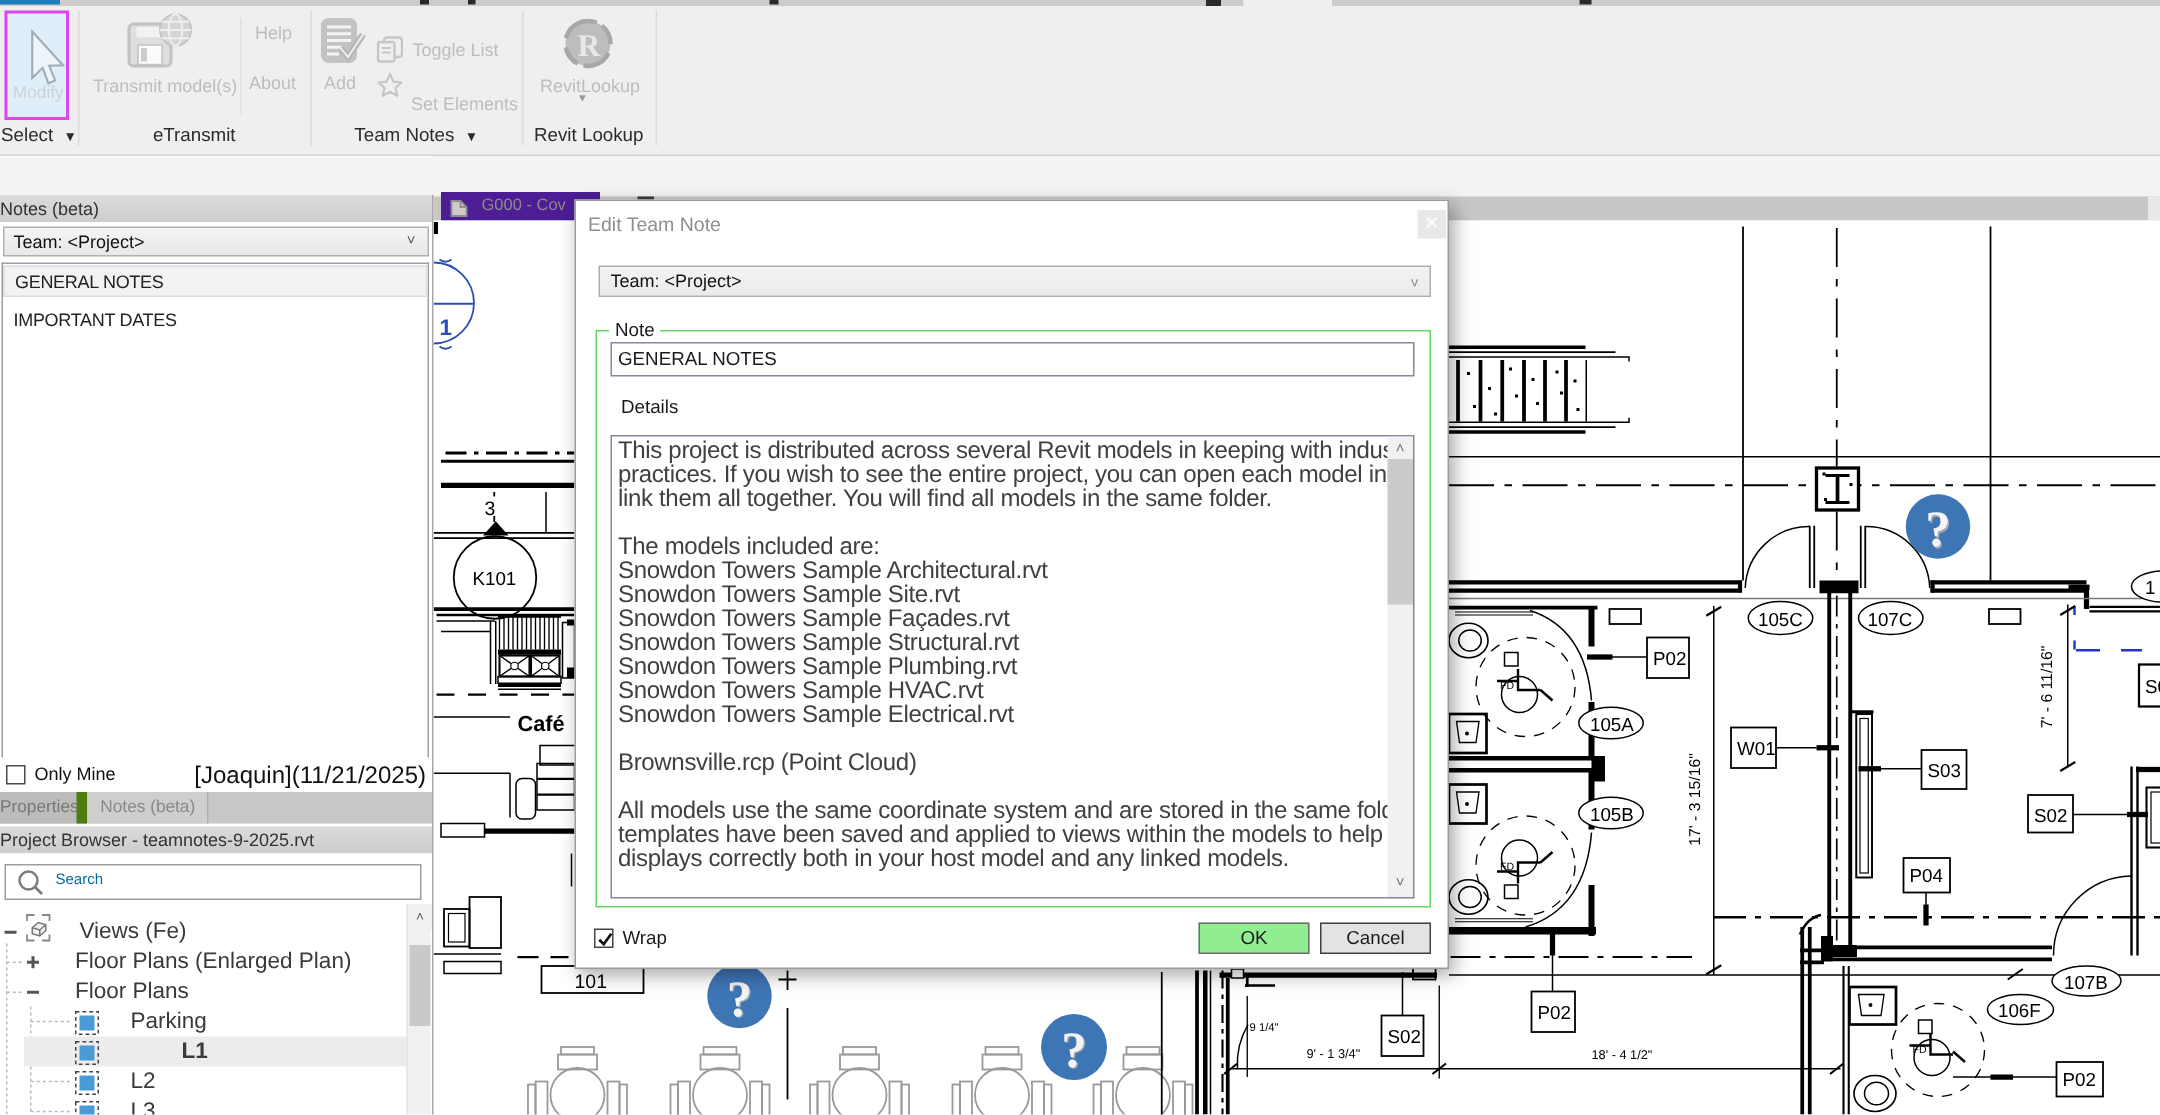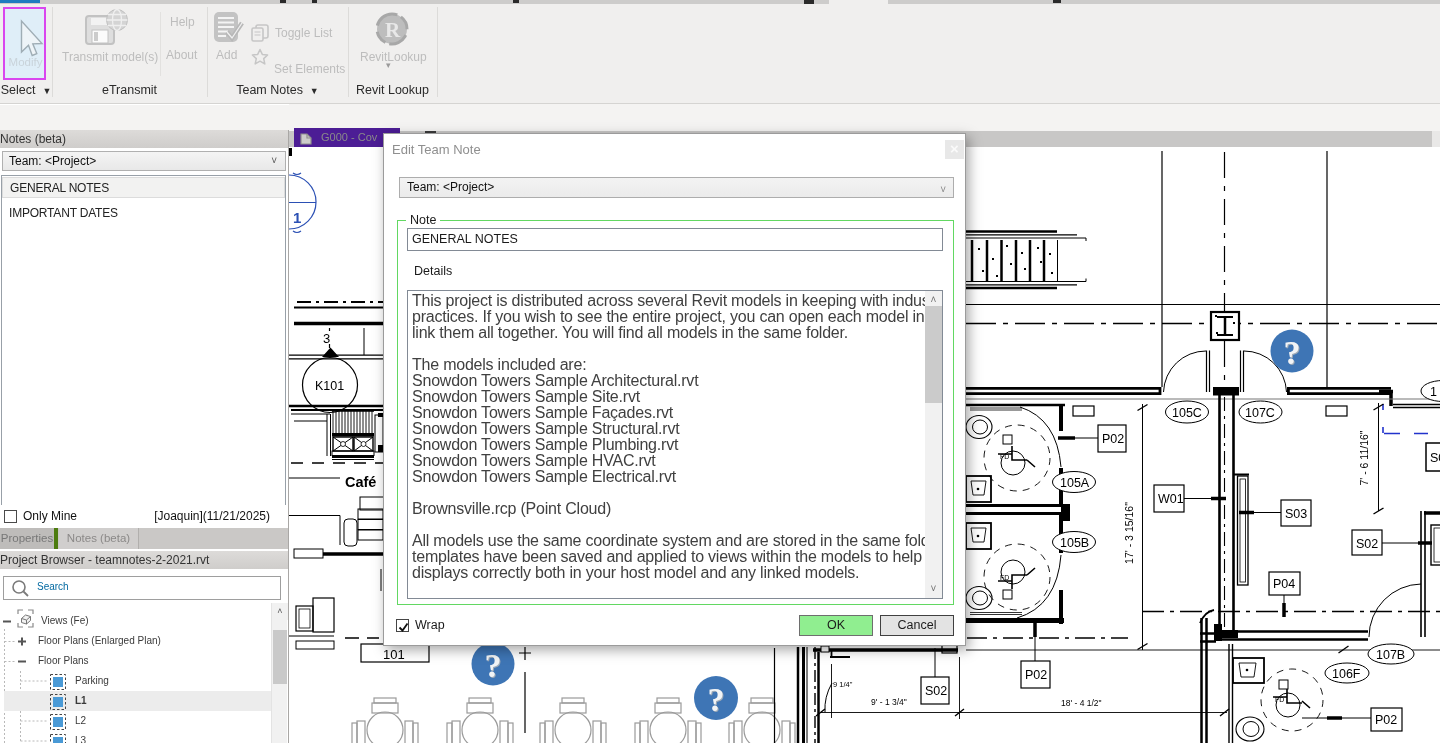--- a/index.html
+++ b/index.html
@@ -19,21 +19,21 @@
 #leftpanel{position:absolute;left:0;top:130px;width:289px;height:613px;background:#fff;border-right:1px solid #a9a7a5}
 .hdrbar{position:absolute;left:0;width:288px;height:18px;background:linear-gradient(#dddbd9,#cfcdcb);font-size:12px;color:#333;line-height:18px}
 #teamcombo{position:absolute;left:2px;top:21px;width:284px;height:20px;background:linear-gradient(#f4f4f4,#e8e8e8);border:1px solid #b0b0b0;font-size:12px;color:#111;line-height:18px;padding-left:6px}
 #notelist{position:absolute;left:1px;top:45px;width:285px;height:330px;background:#fff;border:1px solid #98a0a8;border-bottom:none}
 .lrow{position:absolute;left:0;width:283px;height:20px;font-size:12px;letter-spacing:-0.2px;color:#222;line-height:20px;padding-left:7px}
 #onlymine{position:absolute;left:0;top:375px;width:288px;height:26px;background:#fff}
 #tabstrip{position:absolute;left:0;top:398px;width:288px;height:21px;background:#cac8c6}
 .ptab{position:absolute;top:0;height:21px;font-size:11.5px;line-height:21px;text-align:center}
 #searchbox{position:absolute;left:3px;top:446px;width:278px;height:24px;background:#fff;border:1px solid #9e9e9e}
 #tree{position:absolute;left:0;top:473px;width:288px;height:140px;background:#fff;overflow:hidden}
-.trow{position:absolute;left:4px;width:271px;height:20px;font-size:10px;color:#3a3a3a;line-height:20px}
+.trow{position:absolute;left:16px;width:271px;height:20px;font-size:15px;color:#3a3a3a;line-height:20px}
 #treescroll{position:absolute;left:271px;top:473px;width:16px;height:140px;background:#f1f1f1;border-left:1px solid #e3e3e3}
 
 #canvasarea{position:absolute;left:289px;top:104px;width:1151px;height:639px;background:#f4f3f2}
 #tabbar{position:absolute;left:0px;top:27px;width:1151px;height:16px;background:#c8c7c6}
 #tabbar .rightlight{position:absolute;right:0;top:0;width:8px;height:16px;background:#e9e8e7}
 #drawtab{position:absolute;left:5px;top:-3px;width:106px;height:19px;background:#4c1d95;font-size:11px;color:#8a8a8a;line-height:19px}
 #canvas{position:absolute;left:0;top:43px;width:1151px;height:596px;background:#fff}
 
 #dialog{position:absolute;left:383px;top:133px;width:583px;height:513px;background:#fff;border:1px solid #9b9b9b;box-shadow:3px 4px 12px rgba(0,0,0,0.35)}
 #dlgtitle{position:absolute;left:8px;top:8px;font-size:13px;color:#8f8f8f}
@@ -478,27 +478,27 @@
 <div id="leftpanel">
   <div class="hdrbar" style="top:0px">Notes (beta)</div>
   <div id="teamcombo">Team: &lt;Project&gt;<span style="position:absolute;right:8px;top:0;color:#555;font-size:10px">˅</span></div>
   <div id="notelist">
     <div class="lrow" style="top:1px;background:#f2f2f1;border:1px solid #dcdcdc;height:21px;line-height:21px">GENERAL NOTES</div>
     <div class="lrow" style="top:27px">IMPORTANT DATES</div>
   </div>
   <div id="onlymine">
     <div style="position:absolute;left:4px;top:5px;width:13px;height:13px;border:1px solid #4a4a4a;background:#fff"></div>
     <div style="position:absolute;left:23px;top:4px;font-size:12px;color:#111">Only Mine</div>
-    <div style="position:absolute;right:18px;top:4px;font-size:12px;color:#111">[Joaquin](11/21/2025)</div>
+    <div style="position:absolute;right:4px;top:4px;font-size:16px;color:#111">[Joaquin](11/21/2025)</div>
   </div>
   <div id="tabstrip">
-    <div class="ptab" style="left:0;width:58px;background:#bebcba;color:#777;border-right:4px solid #4d7c0f">Properties</div>
+    <div class="ptab" style="left:0;width:58px;background:#bebcba;color:#777;border-right:7px solid #4d7c0f">Properties</div>
     <div class="ptab" style="left:59px;width:80px;background:#d0cecd;color:#8b8988;border-right:1px solid #b1afad">Notes (beta)</div>
   </div>
-  <div class="hdrbar" style="top:421px">Project Browser - teamnotes-2-2021.rvt</div>
+  <div class="hdrbar" style="top:421px">Project Browser - teamnotes-9-2025.rvt</div>
   <div style="position:absolute;left:0;top:439px;width:288px;height:174px;background:#fff"></div>
   <div id="searchbox">
     <svg width="20" height="20" style="position:absolute;left:7px;top:2px">
       <circle cx="8" cy="8" r="6" fill="none" stroke="#7a7a7a" stroke-width="1.6"></circle>
       <path d="M12.5 12.5 L17 17" stroke="#7a7a7a" stroke-width="1.8"></path>
     </svg>
     <div style="position:absolute;left:33px;top:4px;font-size:10px;color:#0369a1">Search</div>
   </div>
   <div id="tree">
     <svg width="271" height="140" style="position:absolute;left:0;top:0">
@@ -518,21 +518,21 @@
       <path d="M18 58.5 h8" stroke="#555" stroke-width="2"></path>
 
       <path d="M18 11 v-4 h5 M28 7 h5 v4 M33 20 v4 h-5 M23 24 h-5 v-4" fill="none" stroke="#8a8a8a" stroke-width="1.2"></path>
       <path d="M21.5 15.5 l4 -3.5 l5 1.5 v4 l-4 3.5 l-5 -1.5 Z" fill="#f2f2f2" stroke="#777"></path>
       <path d="M21.5 15.5 l5 1.5 l4 -3.5 M26.5 17 v4" fill="none" stroke="#777"></path>
     </svg>
     <div class="trow" style="top:8px;padding-left:37px">Views (Fe)</div>
     <div class="trow" style="top:48px;padding-left:34px">Floor Plans</div>
     <div class="trow" style="top:28px;padding-left:34px">Floor Plans (Enlarged Plan)</div>
     <div class="trow" style="top:68px;padding-left:71px">Parking</div>
-    <div class="trow" style="top:88px;padding-left:71px;background:#ececec;width:271px;font-weight:bold">L1</div>
+    <div class="trow" style="top:88px;padding-left:105px;background:#ececec;width:271px;font-weight:bold">L1</div>
     <div class="trow" style="top:108px;padding-left:71px">L2</div>
     <div class="trow" style="top:128px;padding-left:71px">L3</div>
     <svg width="70" height="72" style="position:absolute;left:2px;top:71px">
       <g>
         <rect x="48.5" y="0.5" width="15" height="15" fill="none" stroke="#444" stroke-dasharray="2.5 2"></rect>
         <rect x="51" y="3" width="10" height="10" fill="#4a9ad6"></rect>
         <rect x="48.5" y="20.5" width="15" height="15" fill="none" stroke="#444" stroke-dasharray="2.5 2"></rect>
         <rect x="51" y="23" width="10" height="10" fill="#4a9ad6"></rect>
         <rect x="48.5" y="40.5" width="15" height="15" fill="none" stroke="#444" stroke-dasharray="2.5 2"></rect>
         <rect x="51" y="43" width="10" height="10" fill="#4a9ad6"></rect>

